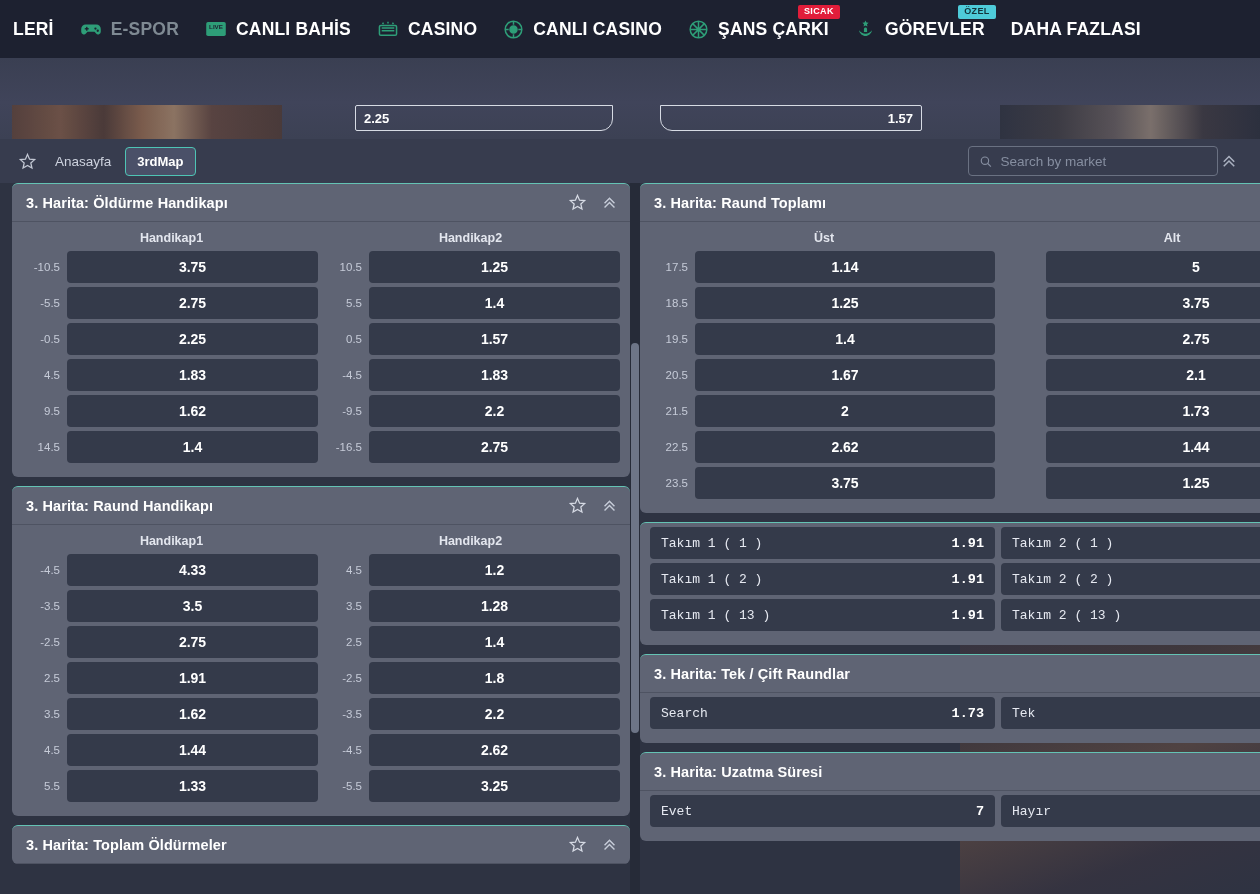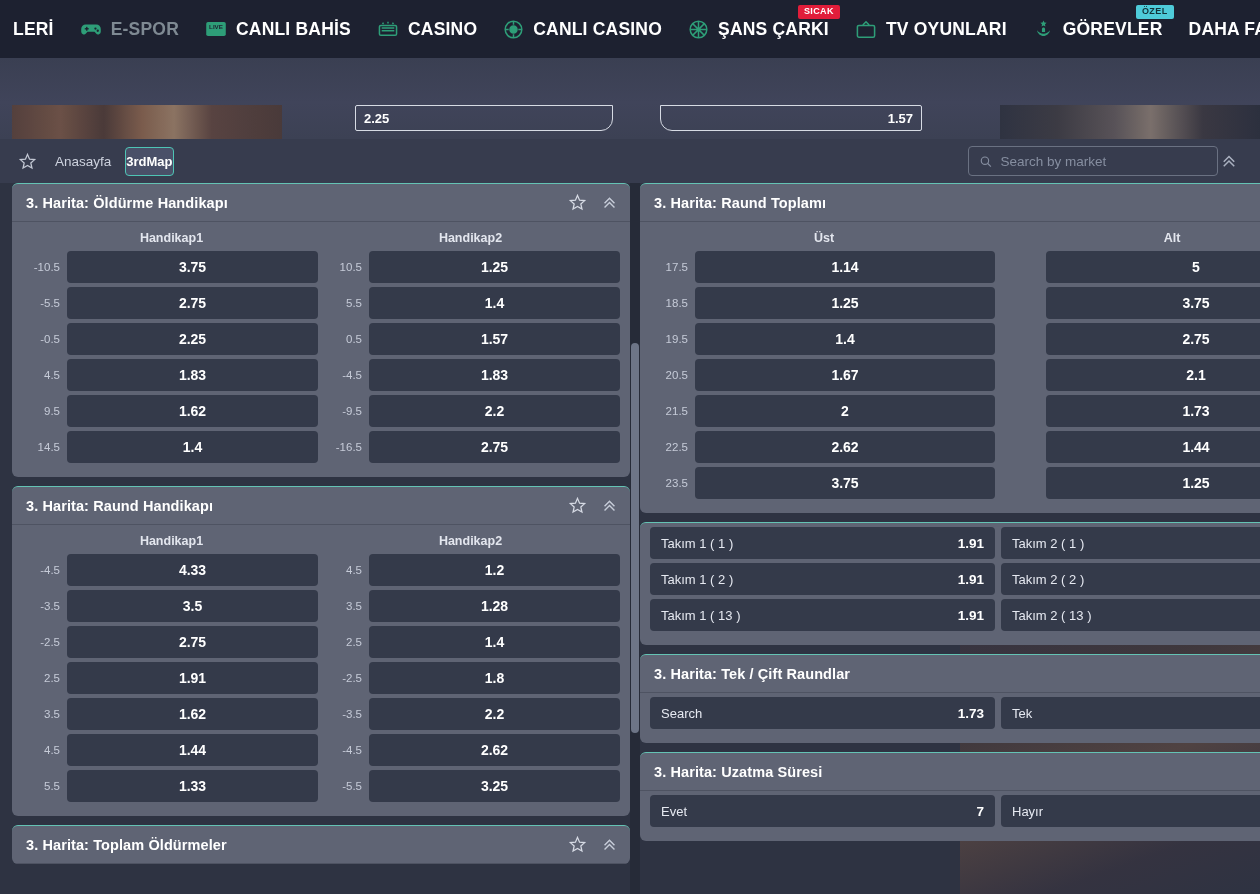--- a/index.html
+++ b/index.html
@@ -118,21 +118,21 @@
     cursor: pointer;
   }
   .crumb-tab {
     margin-left: 14px;
     font-size: 13px;
     font-weight: 700;
     color: #ffffff;
     background: #4a5068;
     border: 1px solid #4ec5b5;
     border-radius: 4px;
-    padding: 6px 0;
+    padding: 6px 11px;
     cursor: pointer;
   }
   .toolbar-right {
     margin-left: auto;
     display: flex; align-items: center; gap: 2px;
   }
   .search-box {
     width: 250px; height: 30px;
     border: 1px solid #6a7182;
     border-radius: 4px;
@@ -244,20 +244,21 @@
   
   .pair-row { display: flex; gap: 6px; margin-bottom: 4px; }
   .pair-cell {
     flex: 1 1 0;
     height: 32px;
     background: #343a4a;
     border-radius: 4px;
     display: flex; align-items: center;
     padding: 0 11px;
     cursor: pointer;
+    font-family: Liberation Mono, monospace;
   }
   .pair-name { font-size: 13px; color: #e6e9f1; font-weight: 400; }
   .pair-odd  { margin-left: auto; font-size: 13.5px; font-weight: 700; color: #ffffff; }
 </style>
 </head>
 <body>
 
 <div class="topnav" id="topnav">
     <div class="nav-item">
       <span class="nav-label">LERİ</span>
@@ -305,29 +306,20 @@
     </div>
     <div class="nav-item">
       <span class="nav-ic">
         <svg width="21" height="21" viewBox="0 0 24 24" stroke="currentColor" fill="none" stroke-width="1.7">
           <circle cx="12" cy="12" r="9.5"></circle>
           <path d="M12 2.5v19M2.5 12h19M5.3 5.3l13.4 13.4M18.7 5.3L5.3 18.7"></path>
         </svg>
       </span>
       <span class="nav-label">ŞANS ÇARKI</span>
       <span class="nav-badge badge-hot">SICAK</span>
-    </div>
-    <div class="nav-item">
-      <span class="nav-ic">
-        <svg width="22" height="19" viewBox="0 0 24 21" stroke="currentColor" fill="none" stroke-width="1.7">
-          <rect x="2.5" y="6" width="19" height="13" rx="1.6"></rect>
-          <path d="M8.5 5.5L12 2l3.5 3.5"></path>
-        </svg>
-      </span>
-      <span class="nav-label">TV OYUNLARI</span>
     </div>
     <div class="nav-item">
       <span class="nav-ic">
         <svg width="21" height="20" viewBox="0 0 24 22" fill="currentColor">
           <path d="M12 1.2l1.1 2.3 2.5.3-1.9 1.8.5 2.5L12 6.9 9.8 8.1l.5-2.5L8.4 3.8l2.5-.3z"></path>
           <path d="M12 9.4c1 0 1.8.8 1.8 1.8v3.3h-3.6v-3.3c0-1 .8-1.8 1.8-1.8z"></path>
           <path d="M4.5 12.5c2.2 2.3 4.4 4 7.5 4s5.3-1.7 7.5-4c-1 4-4 6.6-7.5 6.6S5.5 16.5 4.5 12.5z"></path>
         </svg>
       </span>
       <span class="nav-label">GÖREVLER</span>

